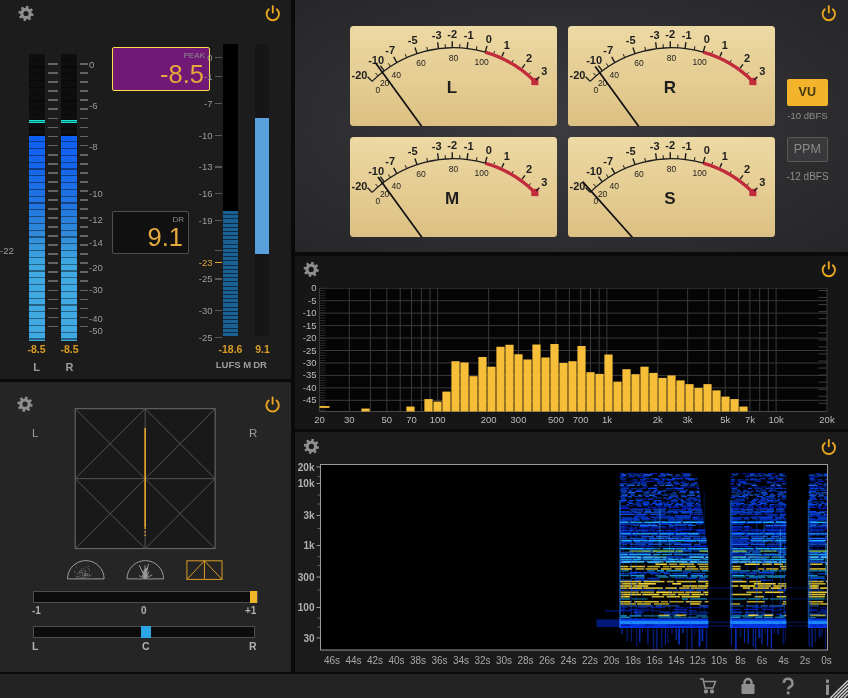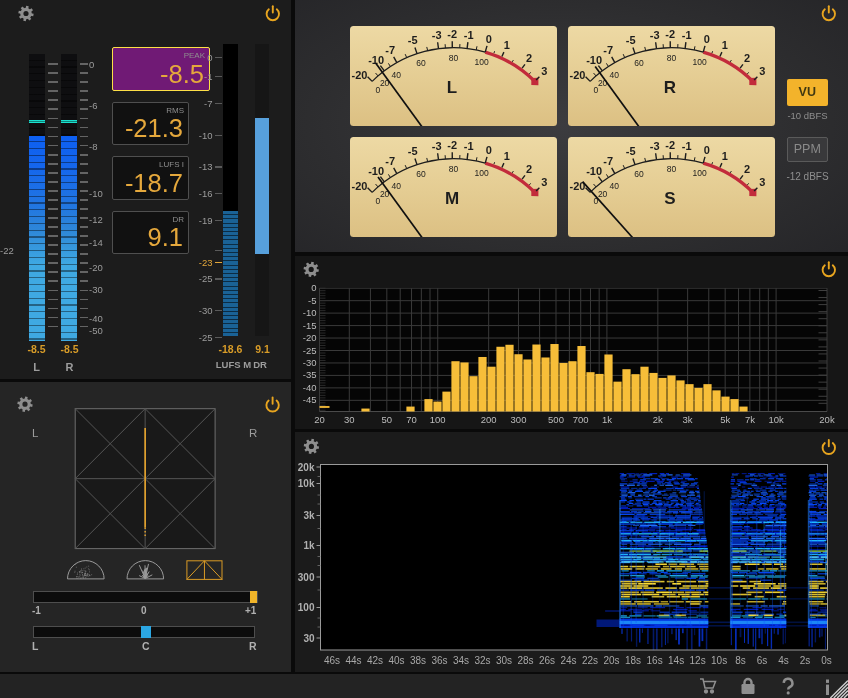--- a/index.html
+++ b/index.html
@@ -43,28 +43,20 @@
     <div class="lab" style="left:89px;top:188.0px;font-size:9.5px">-10</div>
     <div class="lab" style="left:89px;top:213.5px;font-size:9.5px">-12</div>
     <div class="lab" style="left:89px;top:237.0px;font-size:9.5px">-14</div>
     <div class="lab" style="left:89px;top:261.5px;font-size:9.5px">-20</div>
     <div class="lab" style="left:89px;top:283.5px;font-size:9.5px">-30</div>
     <div class="lab" style="left:89px;top:312.7px;font-size:9.5px">-40</div>
     <div class="lab" style="left:89px;top:325.1px;font-size:9.5px">-50</div>
     <div class="abs" style="left:112px;top:47.0px;width:98px;height:43.5px;background:#701a75;border:1px solid #fde047;border-radius:2px">
       <div style="position:absolute;right:4px;top:3px;font-size:8px;color:#8f8f8f">PEAK</div>
       <div style="position:absolute;right:5px;bottom:1px;font-size:25.5px;color:#E5A83C">-8.5</div>
-    </div>
-    <div class="abs" style="left:112px;top:101.5px;width:77px;height:43.5px;background:#111;border:1px solid #4f4f4f;border-radius:2px">
-      <div style="position:absolute;right:4px;top:3px;font-size:8px;color:#8f8f8f">RMS</div>
-      <div style="position:absolute;right:5px;bottom:1px;font-size:25.5px;color:#E5A83C">-21.3</div>
-    </div>
-    <div class="abs" style="left:112px;top:156.0px;width:77px;height:43.5px;background:#111;border:1px solid #4f4f4f;border-radius:2px">
-      <div style="position:absolute;right:4px;top:3px;font-size:8px;color:#8f8f8f">LUFS I</div>
-      <div style="position:absolute;right:5px;bottom:1px;font-size:25.5px;color:#E5A83C">-18.7</div>
     </div>
     <div class="abs" style="left:112px;top:210.5px;width:77px;height:43.5px;background:#111;border:1px solid #4f4f4f;border-radius:2px">
       <div style="position:absolute;right:4px;top:3px;font-size:8px;color:#8f8f8f">DR</div>
       <div style="position:absolute;right:5px;bottom:1px;font-size:25.5px;color:#E5A83C">9.1</div>
     </div>
     <div class="abs" style="left:223px;top:44px;width:15.4px;height:292.3px;background:#000">
       <div class="abs" style="left:0;top:166.8px;width:15.4px;height:125.5px;background:#1A6296"></div>
       <div class="abs" style="left:0;top:166.8px;width:15.4px;height:125.5px;background:repeating-linear-gradient(180deg,rgba(0,0,0,0) 0px,rgba(0,0,0,0) 3.2px,rgba(0,0,0,0.55) 3.2px,rgba(0,0,0,0.55) 4.2px)"></div>
     </div>
     <div class="abs" style="left:214.5px;top:56.5px;width:7px;height:1.4px;background:#5a5a5a"></div>

